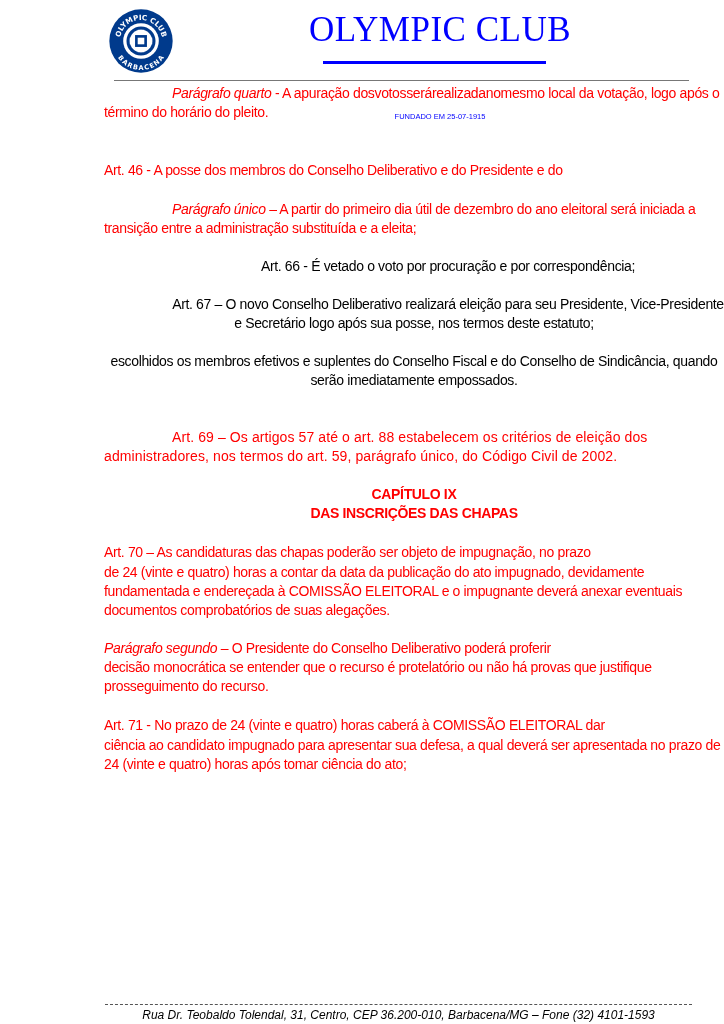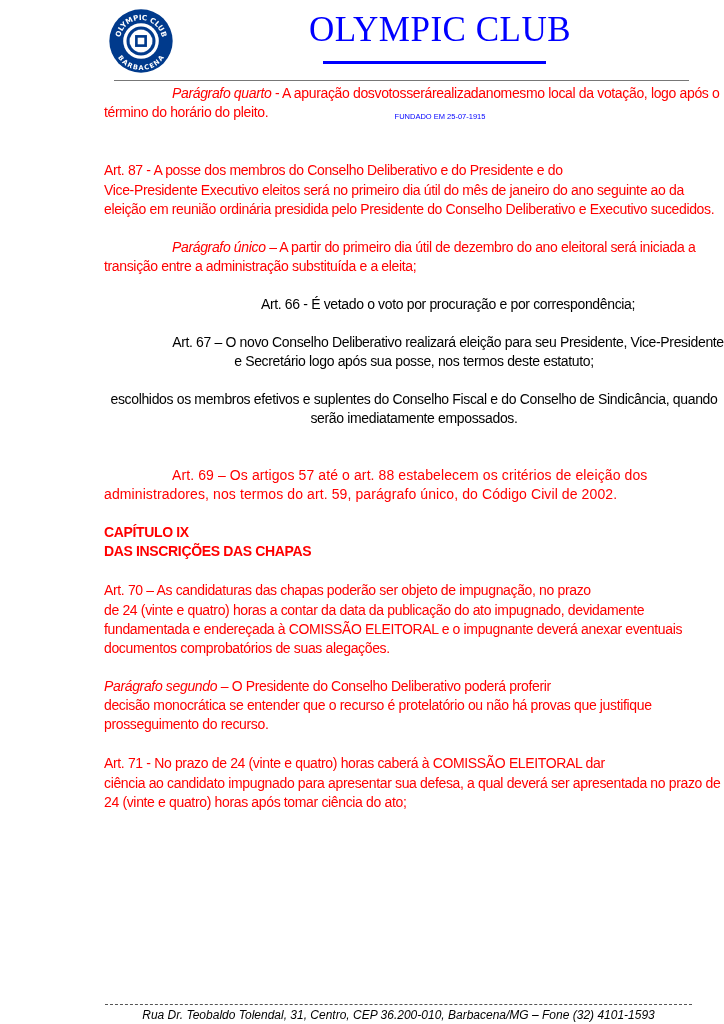--- a/index.html
+++ b/index.html
@@ -16,21 +16,21 @@
     .header-rule { position: absolute; left: 114px; top: 80px; width: 575px; height: 1px; background: #777; }
 
     .content { position: absolute; left: 104px; top: 84px; width: 620px;
                font-family: Liberation Sans, sans-serif; font-size: 14px; line-height: 19px; color: #ff0000;
                letter-spacing: -0.35px; }
     .content p { margin: 0; }
     .black { color: #000000; text-align: center; }
     .red { color: #ff0000; }
     .ind { text-indent: 68px; }
     .gap { height: 19px; }
-    .ctr { text-align: left; font-weight: bold; }
+    .ctr { text-align: center; font-weight: bold; }
     i { font-style: italic; }
 
     .footer-rule { position: absolute; left: 105px; top: 1004px; width: 587px; height: 0; border-top: 1px dashed #555; }
     .footer { position: absolute; left: 105px; top: 1008px; width: 587px; text-align: center;
               font-size: 12px; font-style: italic; color: #000; }
   </style>
 </head>
 <body>
 
 <div class="header">
@@ -57,22 +57,21 @@
   <div class="title">OLYMPIC CLUB</div>
   <div class="title-rule"></div>
   <div class="founded">FUNDADO EM 25-07-1915</div>
   <div class="header-rule"></div>
 </div>
 
 <div class="content">
   <p class="ind red"><i>Parágrafo quarto</i><span> - A apuração dosvotosserárealizadanomesmo local da votação, logo após o término do horário do pleito.</span></p>
   <div class="gap"></div>
   <div class="gap"></div>
-  <p class="red" style="line-height:21px"><span>Art. 87 - A posse dos membros do Conselho Deliberativo e do Presidente e do</span></p>
-  <p class="red"><span>Vice-Presidente Executivo eleitos será no primeiro dia útil do mês de janeiro do ano seguinte ao da eleição em reunião ordinária presidida pelo Presidente do Conselho Deliberativo e Executivo sucedidos.</span></p>
+  <p class="red" style="line-height:21px"><span>Art. 46 - A posse dos membros do Conselho Deliberativo e do Presidente e do</span></p>
   <div class="gap"></div>
   <p class="ind red"><i>Parágrafo único</i><span> – A partir do primeiro dia útil de dezembro do ano eleitoral será iniciada a transição entre a administração substituída e a eleita;</span></p>
   <div class="gap"></div>
   <p class="ind black">Art. 66 - É vetado o voto por procuração e por correspondência;</p>
   <div class="gap"></div>
   <p class="ind black">Art. 67 – O novo Conselho Deliberativo realizará eleição para seu Presidente, Vice-Presidente e Secretário logo após sua posse, nos termos deste estatuto;</p>
   <div class="gap"></div>
   <p class="black">escolhidos os membros efetivos e suplentes do Conselho Fiscal e do Conselho de Sindicância, quando serão imediatamente empossados.</p>
   <div class="gap"></div>
   <div class="gap"></div>

